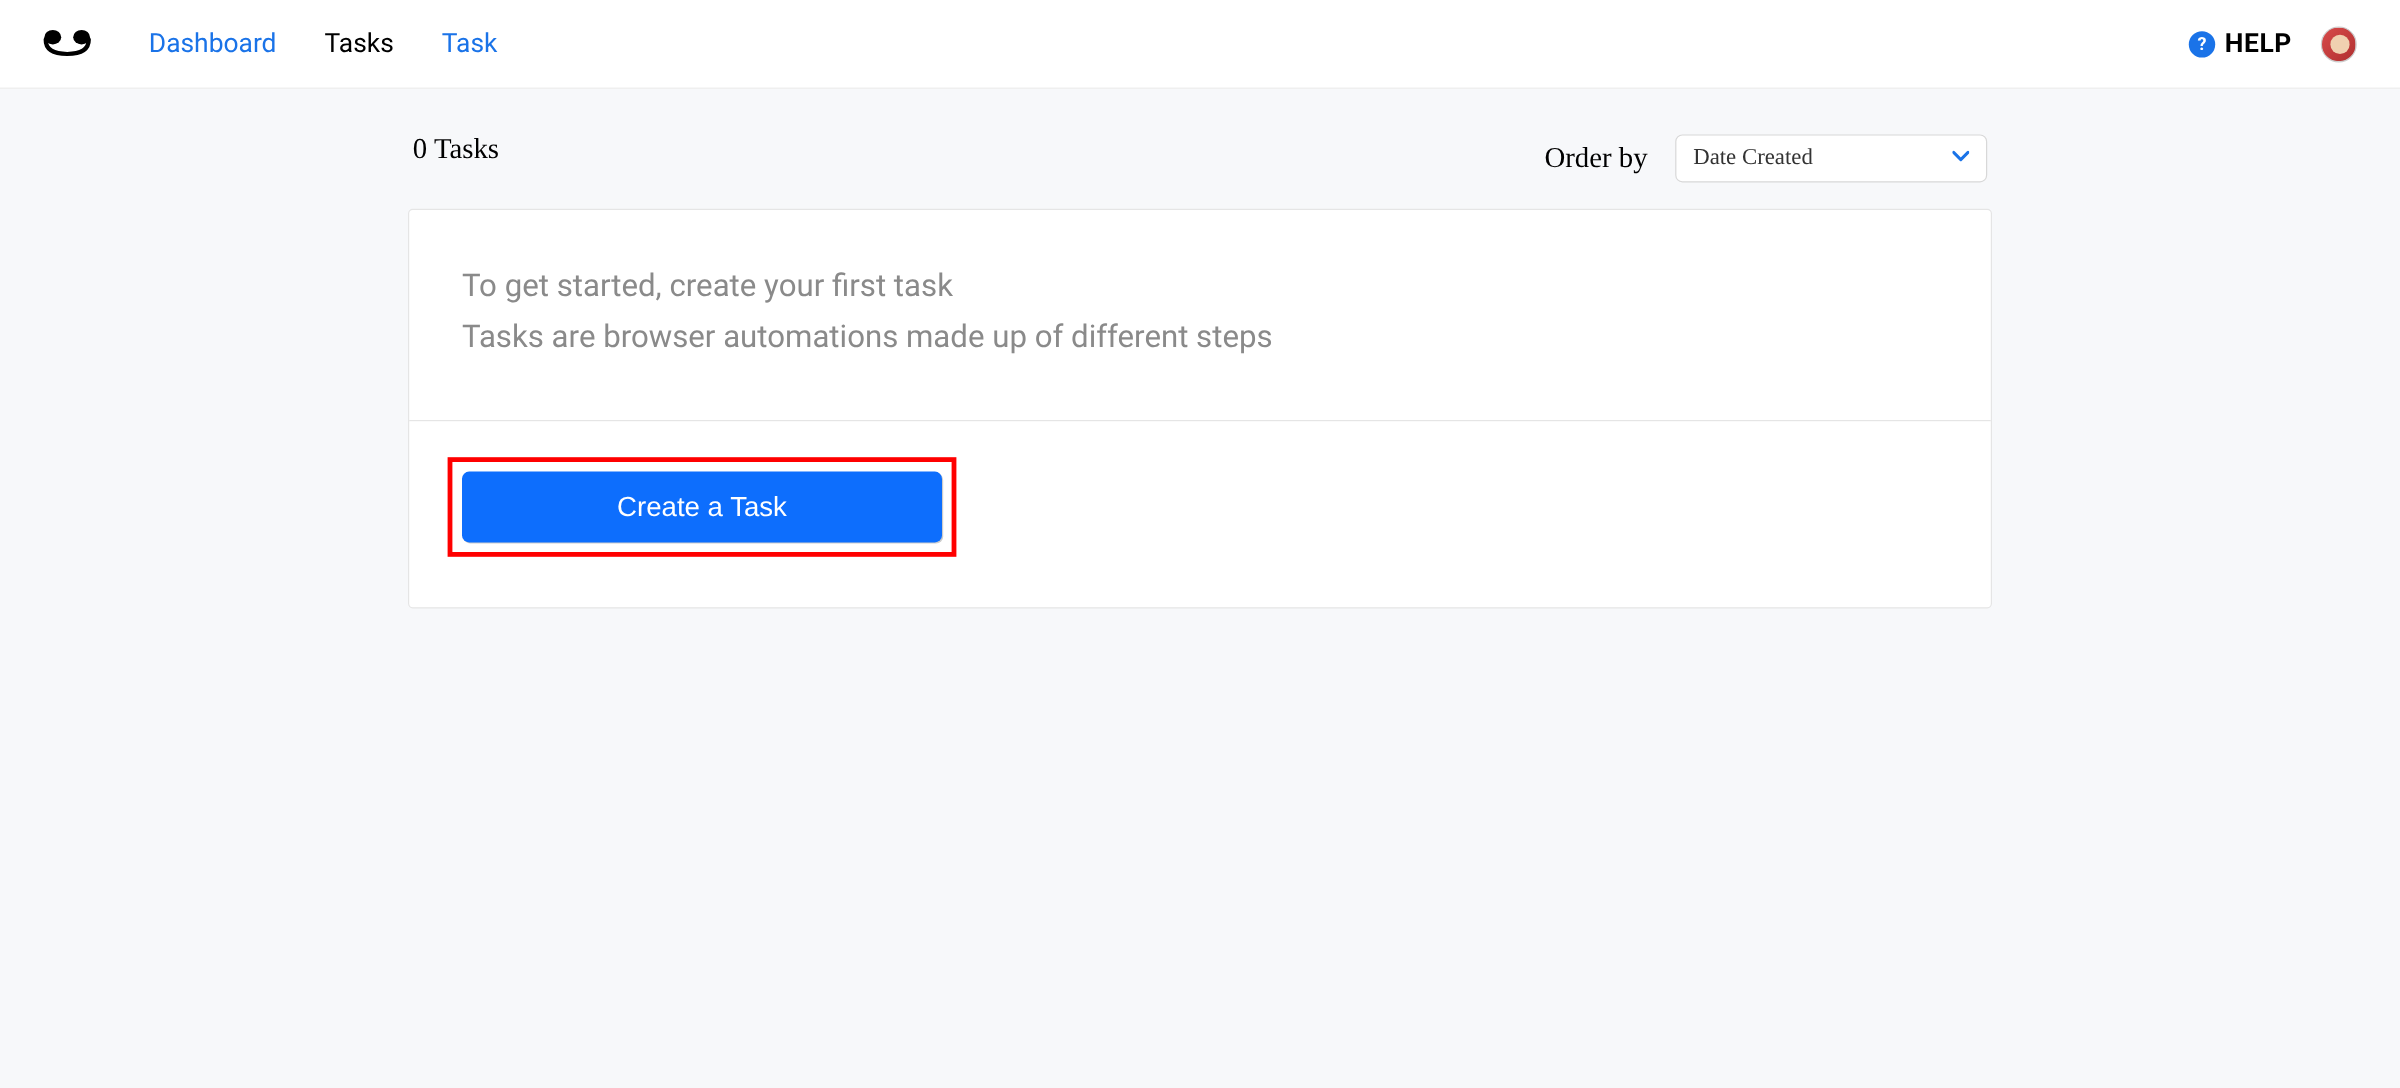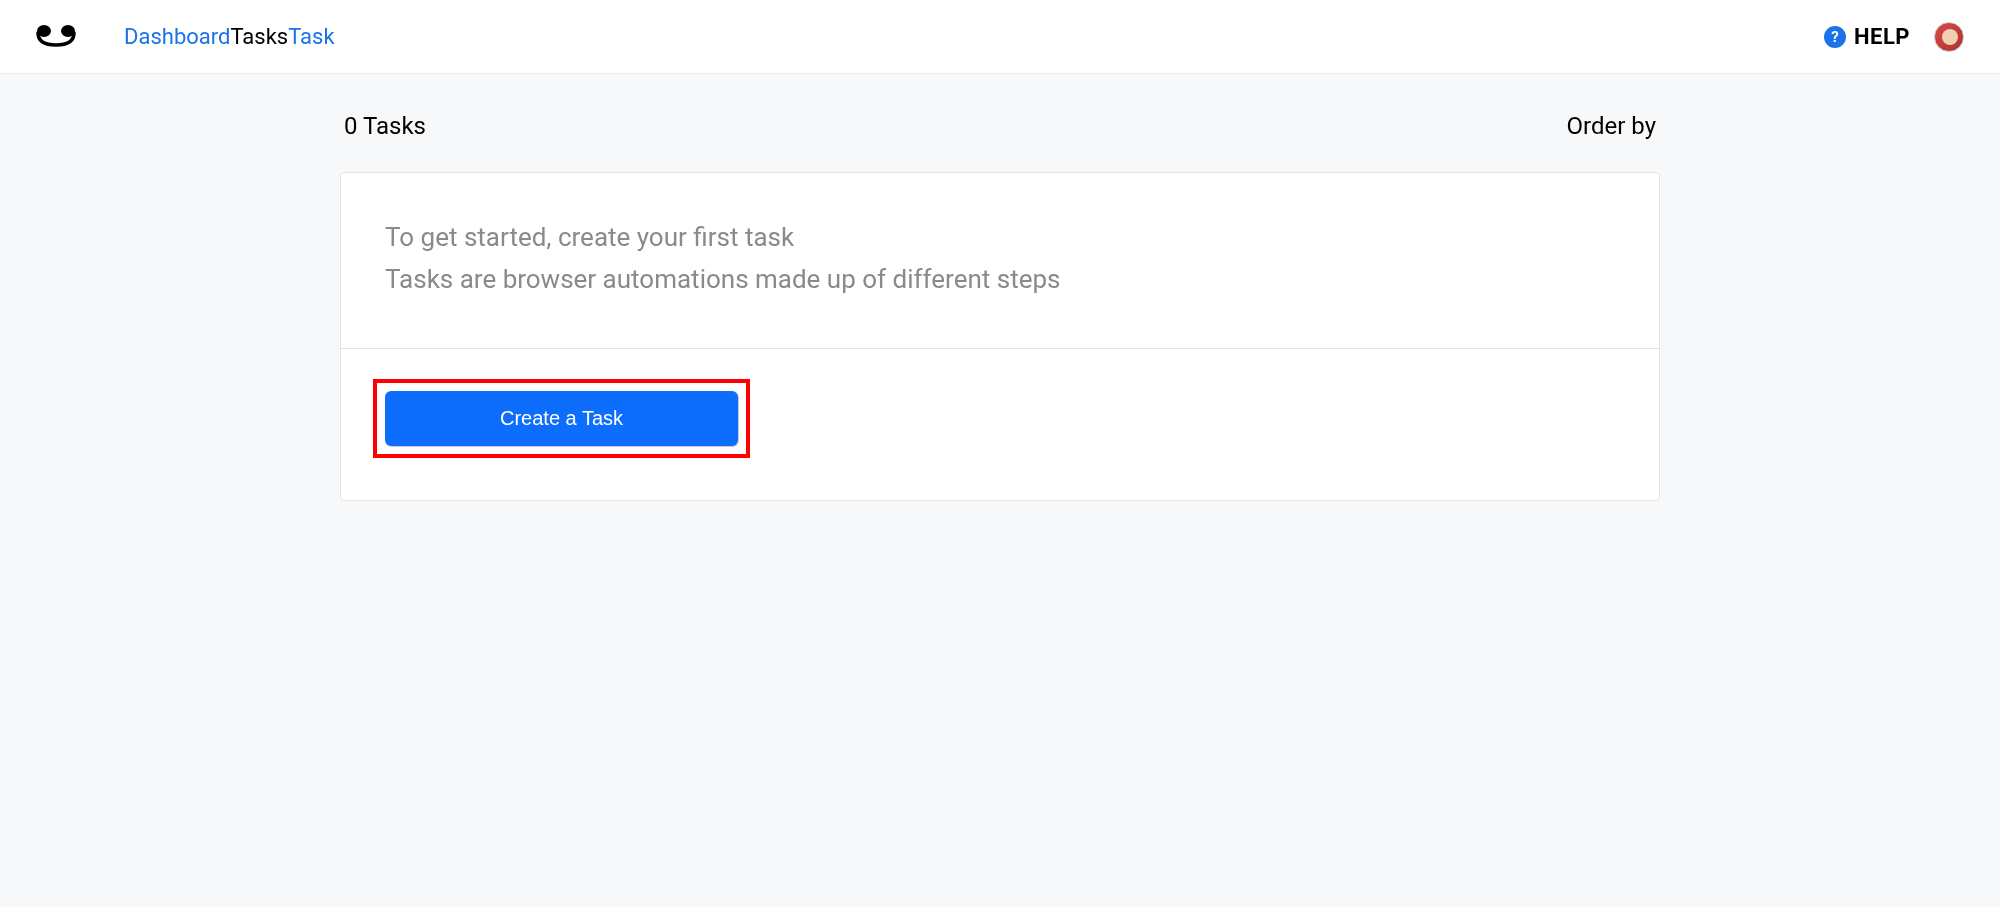--- a/index.html
+++ b/index.html
@@ -33,20 +33,21 @@
     }
     
     .logo {
       display: flex;
       align-items: center;
     }
     
     .nav {
       display: flex;
       align-items: center;
+      gap: 40px;
     }
     
     .nav-item {
       font-size: 22px;
       color: #1a73e8;
       cursor: pointer;
       text-decoration: none;
     }
     
     .nav-item.active {
@@ -111,22 +112,23 @@
     .content {
       width: 1320px;
       margin: 0 auto;
       padding-top: 38px;
     }
     
     .toolbar {
       display: flex;
       align-items: flex-start;
       justify-content: space-between;
-      margin-bottom: 32px;
+      margin-bottom: 22px;
       padding: 0 4px;
+      font-family: Liberation Serif, serif;
     }
     
     .task-count {
       font-size: 24px;
       color: #000;
     }
     
     .order-by {
       display: flex;
       align-items: center;
@@ -190,23 +192,23 @@
       border: 4px solid #ff0000;
       display: inline-block;
       padding: 8px;
     }
     
     .create-button {
       background: #0d6efd;
       color: #ffffff;
       border: none;
       border-radius: 6px;
-      font-size: 20px;
+      font-size: 23px;
       padding: 16px 0;
-      width: 353px;
+      width: 400px;
       cursor: pointer;
       box-shadow: 1px 1px 0 rgba(0,0,0,0.2);
     }
   </style>
 </head>
 <body>
 
 <div class="header">
   <div class="header-left">
     <div class="logo">
@@ -229,20 +231,28 @@
     </div>
     <div class="avatar"></div>
   </div>
 </div>
 
 <div class="content">
   <div class="toolbar">
     <div class="task-count">0 Tasks</div>
     <div class="order-by">
       <span class="order-by-label">Order by</span>
+      <div class="order-select">
+        <span>Date Created</span>
+        <span class="chevron">
+          <svg width="14" height="10" viewBox="0 0 14 10">
+              <path d="M1 2 L7 8 L13 2" stroke="#1a73e8" stroke-width="2.5" fill="none" stroke-linecap="round" stroke-linejoin="round"></path>
+            </svg>
+        </span>
+      </div>
     </div>
   </div>
 
   <div class="card">
     <div class="card-body">
       <p class="card-text">To get started, create your first task</p>
       <p class="card-text">Tasks are browser automations made up of different steps</p>
     </div>
     <div class="card-footer">
       <div class="highlight-box">

